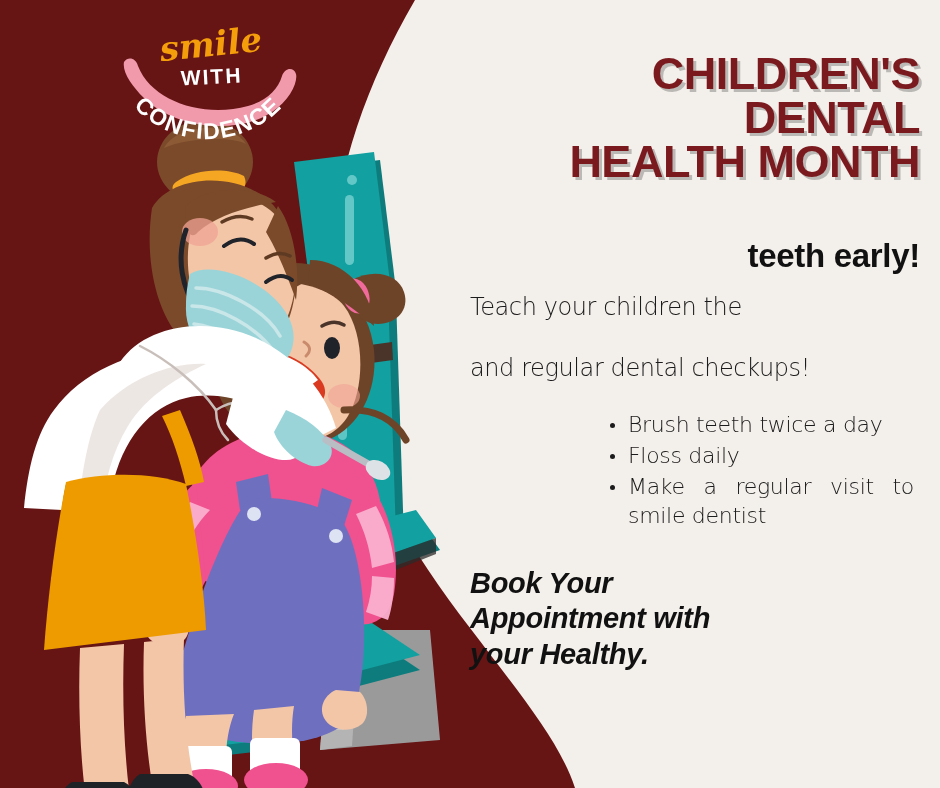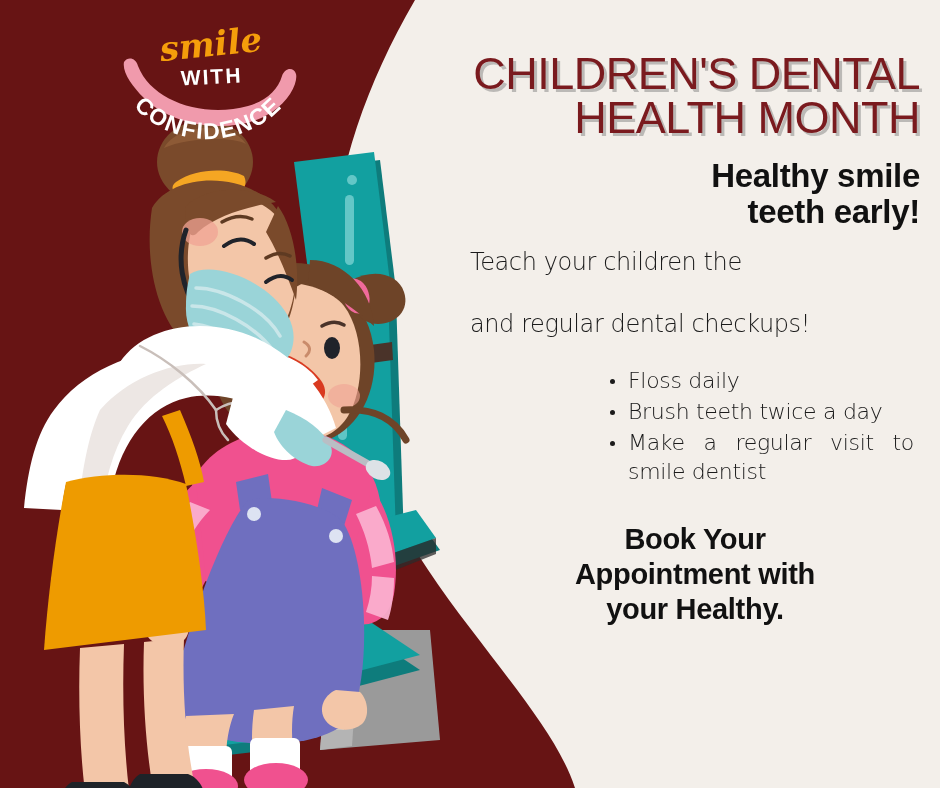--- a/index.html
+++ b/index.html
@@ -47,21 +47,21 @@
     left: 470px;
     top: 52px;
     width: 450px;
   }
 
   .headline {
     margin: 0;
     text-align: right;
     font-size: 45px;
     line-height: 0.98;
-    font-weight: 400;
+    font-weight: 700;
     letter-spacing: -0.5px;
     color: #7A1A1E;
     text-shadow: 3px 3px 0 rgba(120,120,120,0.45);
     font-family: "Liberation Sans", sans-serif;
   }
 
   .subhead {
     margin: 18px 0 0 0;
     text-align: right;
     font-size: 33px;
@@ -106,26 +106,26 @@
     left: 0;
     top: 13px;
     width: 5px;
     height: 5px;
     border-radius: 50%;
     background: #1b1b1b;
   }
 
   .cta {
     margin: 36px 0 0 0;
-    text-align: center;
     font-size: 29px;
     line-height: 1.22;
     font-weight: 700;
     letter-spacing: -0.3px;
     color: #111111;
+    font-style: italic;
   }
 </style>
 </head>
 <body>
 
 <div id="poster">
 
   <div class="bg-cream"></div>
 
   <svg class="bg-maroon-svg" viewBox="0 0 940 788" aria-hidden="true">
@@ -303,36 +303,36 @@
   </svg>
 
   <div class="content">
 
     <h1 class="headline">
       <span>CHILDREN'S DENTAL</span><br>
       <span>HEALTH MONTH</span>
     </h1>
 
     <h2 class="subhead">
-      <span>Healthy smile</span><br>
+      <br>
       <span>teeth early!</span>
     </h2>
 
     <p class="body-copy">
       <span>Teach your children the</span><br>
       <br>
       <span>and regular dental checkups!</span>
     </p>
 
     <ul class="bullets">
       <li>
-        <span>Floss daily</span>
+        <span>Brush teeth twice a day</span>
       </li>
       <li>
-        <span>Brush teeth twice a day</span>
+        <span>Floss daily</span>
       </li>
       <li class="justify">
         <span>Make a regular visit to smile dentist</span>
       </li>
     </ul>
 
     <p class="cta">
       <span>Book Your</span><br>
       <span>Appointment with</span><br>
       <span>your Healthy.</span>

